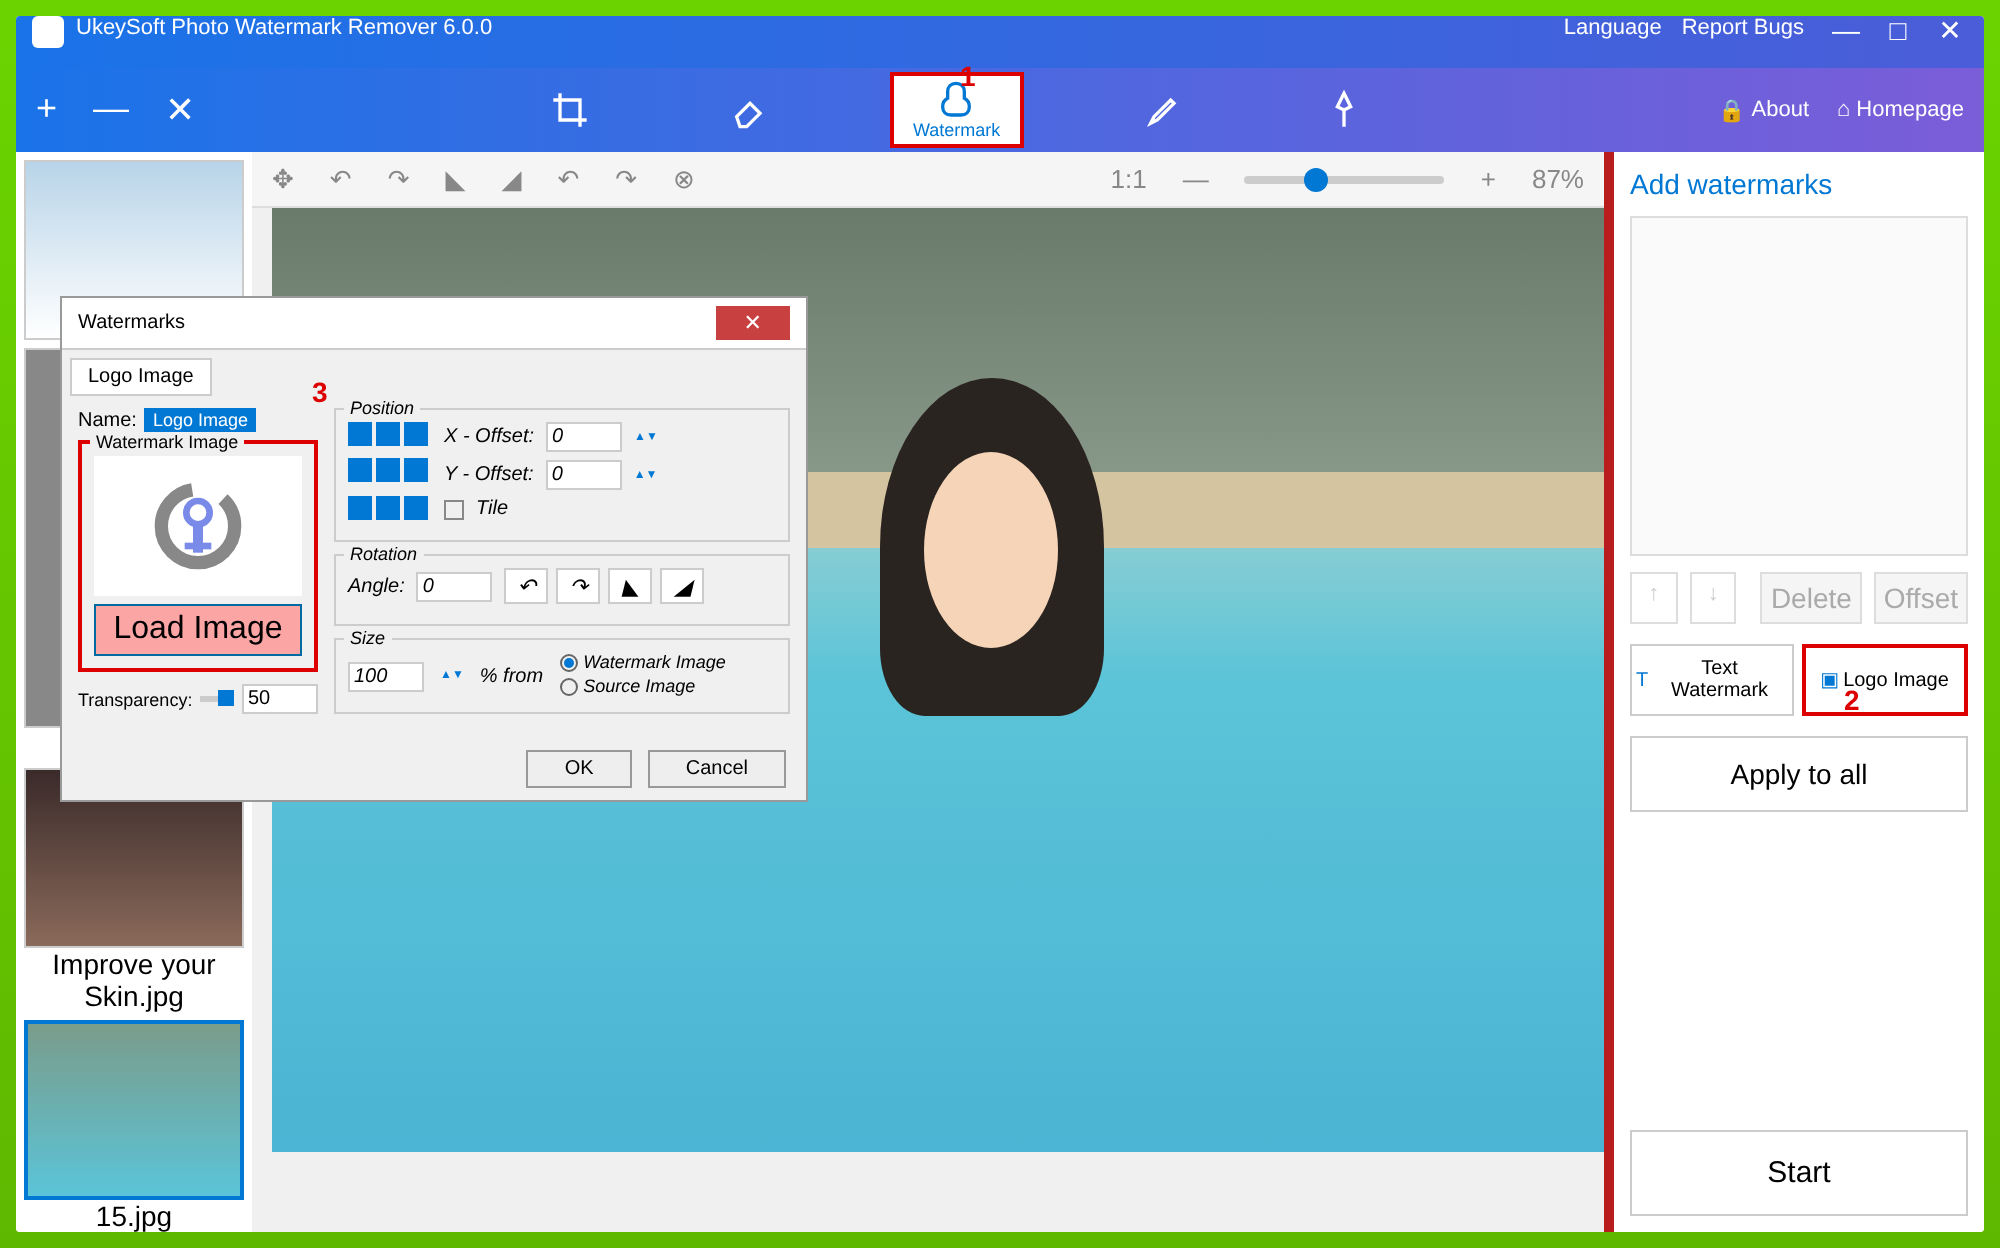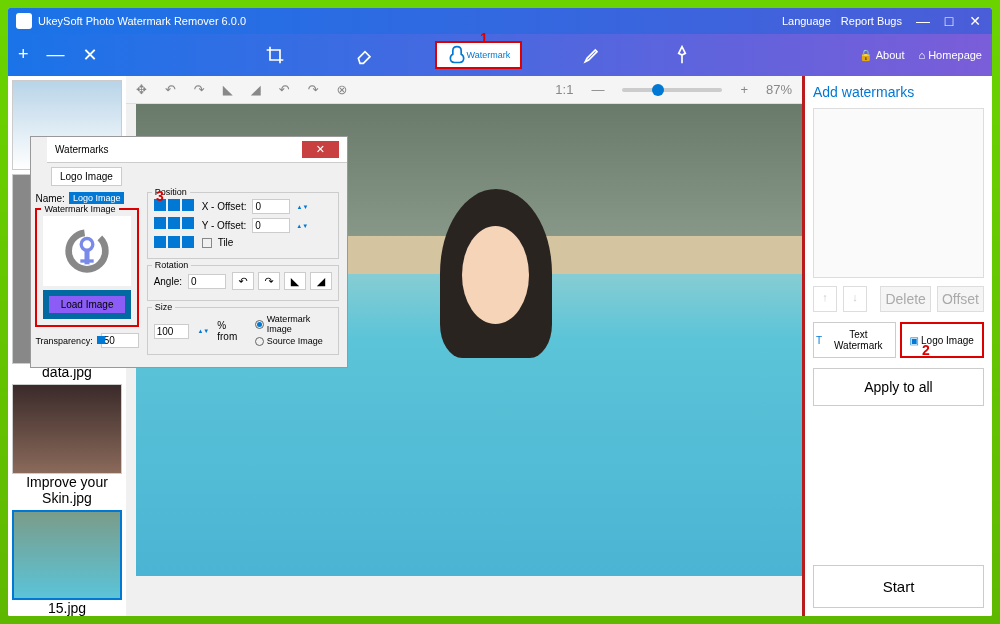--- a/index.html
+++ b/index.html
@@ -1,28 +1,28 @@
 <!DOCTYPE html>
 <html><head>
 <meta charset="utf-8">
 <style>
 * { box-sizing: border-box; margin: 0; padding: 0; font-family: Arial, sans-serif; }
 body { width: 1000px; height: 624px; overflow: hidden; background: linear-gradient(to bottom, #6bd400 0%, #5fb800 100%); position: relative; }
 .app-window { position: absolute; top: 8px; left: 8px; right: 8px; bottom: 8px; background: #fff; display: flex; flex-direction: column; border-radius: 2px; overflow: hidden; }
-.titlebar { height: 26px; background: linear-gradient(to right, #1a73e8, #4b5dd8); display: flex; align-items: center; color: #fff; font-size: 11px; padding: 0 8px; }
+.titlebar { height: 26px; background: linear-gradient(to right, #1a73e8, #4b5dd8); display: flex; align-items: flex-start; color: #fff; font-size: 11px; padding: 0 8px; }
 .titlebar .logo { width: 16px; height: 16px; background: #fff; border-radius: 3px; margin-right: 6px; }
 .titlebar .spacer { flex: 1; }
 .titlebar .tlink { margin-left: 10px; cursor: pointer; }
 .win-btns { display: flex; margin-left: 12px; gap: 8px; }
 .win-btn { width: 18px; height: 14px; display: flex; align-items: center; justify-content: center; font-size: 14px; cursor: pointer; }
 .ribbon { height: 42px; background: linear-gradient(to right, #1a73e8, #7b5dd8); display: flex; align-items: center; padding: 0 10px; }
 .ribbon-left { display: flex; gap: 18px; color: #fff; font-size: 18px; }
 .ribbon-left span { cursor: pointer; }
 .ribbon-center { flex: 1; display: flex; justify-content: center; gap: 50px; align-items: center; }
-.ribbon-tool { display: flex; flex-direction: row; align-items: center; color: #fff; font-size: 9px; cursor: pointer; padding: 2px 10px; }
+.ribbon-tool { display: flex; flex-direction: column; align-items: center; color: #fff; font-size: 9px; cursor: pointer; padding: 2px 10px; }
 .ribbon-tool.highlighted { border: 2px solid #dd0000; background: #fff; color: #0078d4; }
 .ribbon-tool svg { width: 20px; height: 20px; }
 .ribbon-right { display: flex; gap: 14px; color: #fff; font-size: 11px; align-items: center; }
 .ribbon-right span { cursor: pointer; display: flex; align-items: center; gap: 3px; }
 .callout-1 { position: absolute; top: 30px; left: 480px; color: #dd0000; font-size: 14px; font-weight: bold; z-index: 5; }
 .callout-2 { position: absolute; top: 342px; left: 922px; color: #dd0000; font-size: 14px; font-weight: bold; z-index: 5; }
 .callout-3 { position: absolute; top: 188px; left: 156px; color: #dd0000; font-size: 14px; font-weight: bold; z-index: 50; }
 .main { flex: 1; display: flex; overflow: hidden; }
 .thumbs { width: 118px; background: #fff; overflow: hidden; padding: 4px; }
 .thumb { margin-bottom: 4px; text-align: center; font-size: 14px; }
@@ -34,47 +34,47 @@
 .toolbar2 span { cursor: pointer; }
 .zoom-slider { width: 100px; height: 4px; background: #ccc; position: relative; border-radius: 2px; }
 .zoom-slider::after { content: ''; position: absolute; left: 30%; top: -4px; width: 12px; height: 12px; background: #0078d4; border-radius: 50%; }
 .canvas { flex: 1; background: #f0f0f0; position: relative; overflow: hidden; }
 .photo { position: absolute; top: 0; left: 10px; right: 0; bottom: 40px; background: linear-gradient(to bottom, #7a9c8a 0%, #8bb8a8 15%, #a8d4d0 25%, #5bc4d8 50%, #4bb4d4 100%); }
 .pool-wall { position: absolute; top: 0; left: 0; right: 0; height: 30%; background: linear-gradient(#6a7a6a, #8a9a8a); }
 .pool-edge { position: absolute; top: 28%; left: 0; right: 0; height: 8%; background: #d4c4a0; }
 .person { position: absolute; top: 18%; left: 40%; width: 28%; height: 65%; }
 .hair { position: absolute; top: 0; left: 20%; width: 60%; height: 55%; background: #2a2420; border-radius: 50% 50% 20% 20%; }
 .face { position: absolute; top: 12%; left: 32%; width: 36%; height: 32%; background: #f5d4b8; border-radius: 50%; }
-.rightpane { width: 190px; background: #fff; border-left: 3px solid #b91c1c; padding: 8px; display: flex; flex-direction: column; }
+.rightpane { width: 190px; background: #fff; border-left: 5px solid #b91c1c; padding: 8px; display: flex; flex-direction: column; }
 .rp-title { color: #0078d4; font-size: 14px; margin-bottom: 8px; cursor: pointer; }
 .rp-preview { height: 170px; border: 1px solid #ddd; background: #fafafa; margin-bottom: 8px; }
 .rp-row { display: flex; gap: 6px; margin-bottom: 10px; }
 .rp-btn { flex: 1; padding: 4px; font-size: 14px; color: #aaa; border: 1px solid #ddd; background: #f5f5f5; text-align: center; cursor: pointer; }
 .rp-arrow { width: 24px; padding: 4px; font-size: 11px; color: #ccc; border: 1px solid #ddd; text-align: center; }
 .rp-wm-row { display: flex; gap: 4px; margin-bottom: 10px; }
 .rp-wm { flex: 1; padding: 6px 2px; font-size: 10px; border: 1px solid #ccc; text-align: center; cursor: pointer; display: flex; align-items: center; justify-content: center; gap: 2px; }
 .rp-wm.hl { border: 2px solid #dd0000; }
 .rp-apply { padding: 10px; font-size: 14px; border: 1px solid #ccc; text-align: center; cursor: pointer; margin-bottom: auto; }
 .rp-start { padding: 12px; font-size: 15px; border: 1px solid #ccc; text-align: center; cursor: pointer; margin-top: 10px; }
-.dialog { position: absolute; top: 136px; left: 30px; width: 318px; background: #f0f0f0; border: 1px solid #999; z-index: 40; font-size: 10px; padding-left: 16px; }
+.dialog { position: absolute; top: 148px; left: 30px; width: 374px; background: #f0f0f0; border: 1px solid #999; z-index: 40; font-size: 10px; }
 .dlg-title { background: #fff; padding: 4px 8px; display: flex; align-items: center; border-bottom: 1px solid #ccc; }
 .dlg-title .spacer { flex: 1; }
 .dlg-close { background: #c94040; color: #fff; padding: 2px 14px; font-size: 11px; cursor: pointer; }
 .dlg-tab { background: #fff; border: 1px solid #ccc; display: inline-block; padding: 3px 8px; margin: 4px 0 0 4px; font-size: 10px; }
 .dlg-body { padding: 6px 8px; display: flex; gap: 8px; justify-content: flex-end; }
 .dlg-left { width: 120px; }
-.dlg-right { flex: 1; }
+.dlg-right { flex: 1; font-style: italic; }
 .dlg-name-row { display: flex; align-items: center; gap: 4px; margin-bottom: 4px; }
 .dlg-name-val { background: #0078d4; color: #fff; padding: 1px 4px; font-size: 9px; }
 .fieldset { border: 1px solid #ccc; padding: 6px; margin-bottom: 6px; position: relative; }
 .fieldset.hl { border: 2px solid #dd0000; }
 .fs-label { position: absolute; top: -6px; left: 4px; background: #f0f0f0; padding: 0 3px; font-size: 9px; }
 .wm-preview { width: 100%; height: 70px; background: #fff; display: flex; align-items: center; justify-content: center; }
 .wm-preview svg { width: 50px; height: 50px; }
-.load-btn { width: 100%; padding: 3px; margin-top: 4px; font-size: 10px; border: 6px solid #0369a1; background: #8b5cf6; cursor: pointer; }
+.load-btn { width: 100%; padding: 3px; margin-top: 4px; font-size: 16px; border: 1px solid #0369a1; background: #fca5a5; cursor: pointer; }
 .trans-row { display: flex; align-items: center; gap: 4px; font-size: 9px; }
 .trans-slider { flex: 1; height: 3px; background: #ccc; position: relative; }
 .trans-slider::after { content: ''; position: absolute; left: 50%; top: -3px; width: 8px; height: 8px; background: #0078d4; }
 .pos-grid { display: inline-grid; grid-template-columns: repeat(3, 12px); gap: 2px; vertical-align: top; }
 .pos-cell { width: 12px; height: 12px; background: #0078d4; cursor: pointer; }
 .pos-row { display: flex; align-items: center; gap: 6px; margin-bottom: 4px; }
 .num-input { width: 38px; border: 1px solid #ccc; padding: 1px 2px; font-size: 10px; background: #fff; }
 .spin { display: inline-flex; flex-direction: column; font-size: 6px; color: #0078d4; }
 .rot-btns { display: flex; gap: 4px; }
 .rot-btn { width: 22px; height: 18px; border: 1px solid #ccc; background: #fff; display: flex; align-items: center; justify-content: center; cursor: pointer; font-size: 11px; }
@@ -310,13 +310,17 @@
               </div>
             <div class="radio-row">
                 <span class="radio"></span>
                 <span>Source Image</span>
               </div>
           </div>
         </div>
       </div>
     </div>
   </div>
+  <div class="dlg-foot">
+    <button>OK</button>
+    <button>Cancel</button>
+  </div>
 </div>
 
 </body></html>

